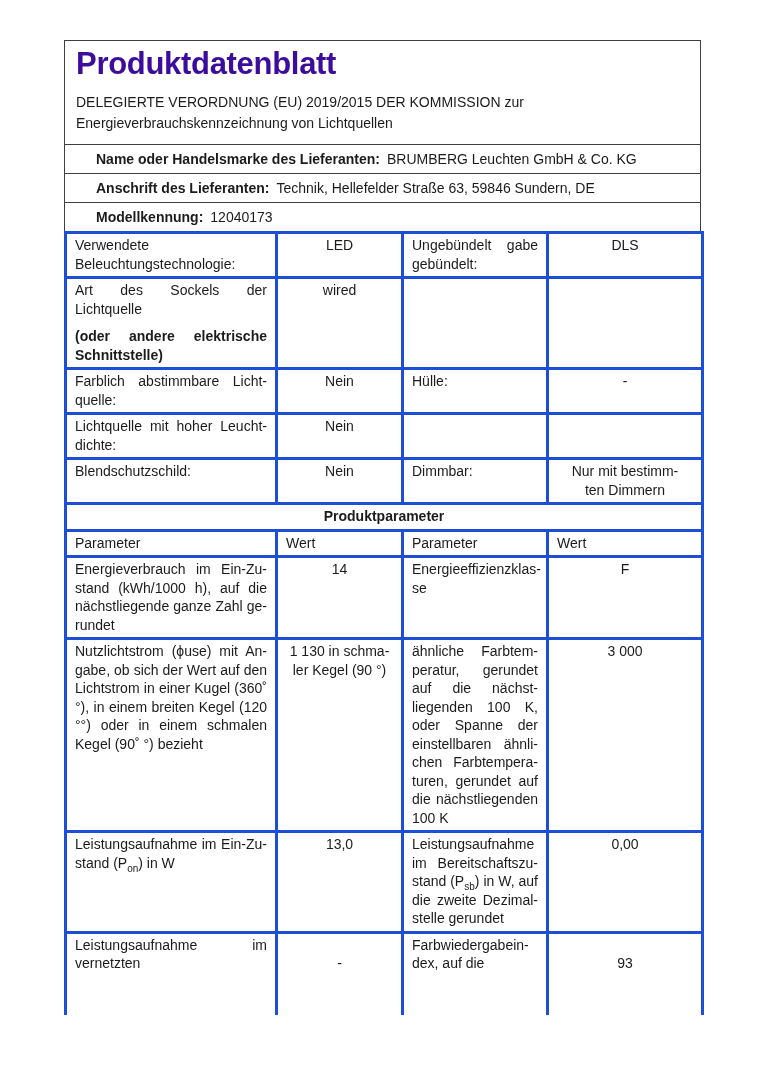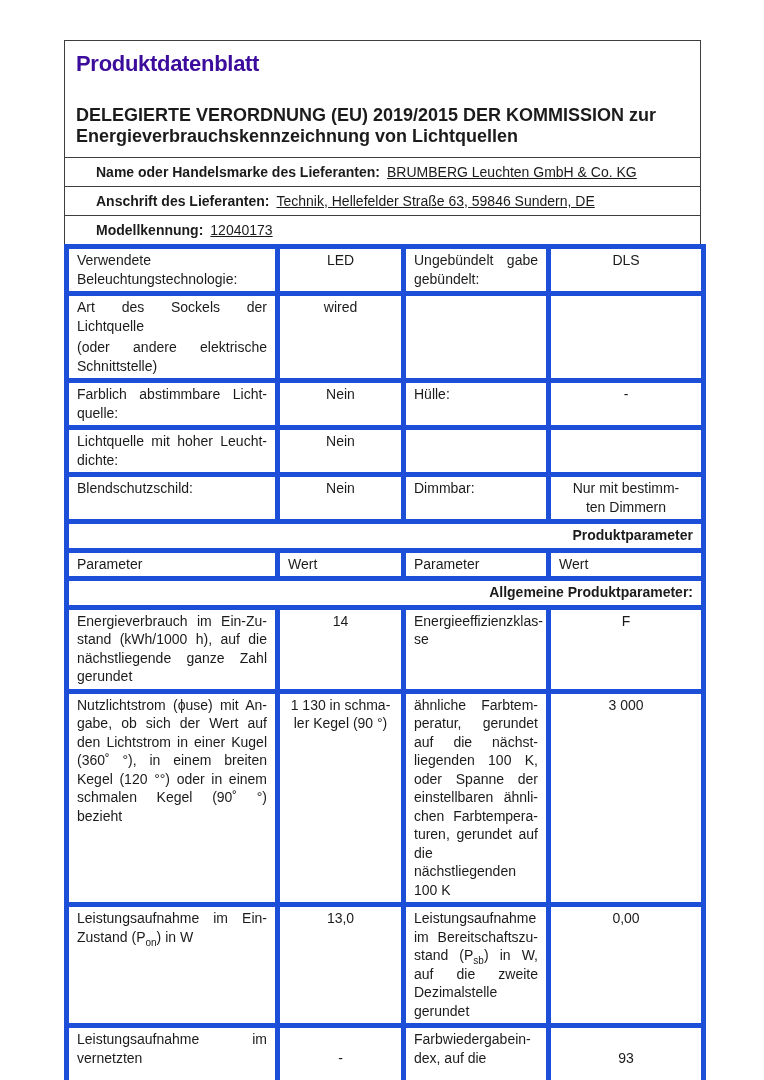--- a/index.html
+++ b/index.html
@@ -12,64 +12,63 @@
     position: relative;
   }
   .sheet { position: absolute; left: 64px; top: 40px; width: 637px; }
 
   .box { border: 1px solid #3f3f3f; background: #fff; }
 
   
   .title-block { padding: 6px 11px 10px 11px; }
   .doc-title {
     margin: 0;
-    font-size: 22px;
+    font-size: 31px;
     font-weight: bold;
     color: #3c0d9c;
     line-height: 34px;
     letter-spacing: -0.3px;
   }
   .regulation {
-    margin-top: 24px;
-    font-size: 18px;
+    margin-top: 11px;
+    font-size: 14px;
     line-height: 21px;
     white-space: pre-line;
-    font-weight: bold;
   }
 
   
   .info-row {
     margin-top: -1px;
     padding: 4px 11px;
     font-size: 14px;
     line-height: 20px;
   }
   .info-row .lbl { font-weight: bold; padding-left: 20px; }
-  .info-row .val { margin-left: 7px; text-decoration: underline; }
+  .info-row .val { margin-left: 7px; }
 
   
   table.grid {
     border-collapse: collapse;
     table-layout: fixed;
     width: 637px;
     margin-top: -1px;
     font-size: 14px;
   }
   table.grid td {
-    border: 5px solid #1d4ed8;
+    border: 3px solid #1d4ed8;
     vertical-align: top;
     padding: 2px 8px 3px 8px;
     line-height: 18.5px;
     overflow: hidden;
   }
   .param { text-align: justify; }
   .val   { text-align: center; white-space: pre-line; }
-  .span-head { text-align: right; font-weight: bold; padding-top: 1px; padding-bottom: 2px; }
+  .span-head { text-align: center; font-weight: bold; padding-top: 1px; padding-bottom: 2px; }
   .col-head  { text-align: left; }
-  .para2 { margin-top: 3px; }
+  .para2 { margin-top: 9px; font-weight: bold; }
   tr.clip td { border-bottom: none; }
   .clipbox { height: 39px; overflow: hidden; }
   sub { font-size: 10px; line-height: 0; }
 </style>
 </head>
 <body>
 
 <div class="sheet">
 
   <div class="box title-block">
@@ -141,23 +140,20 @@
         <td class="span-head" colspan="4">Produktparameter</td>
       </tr>
 
       <tr>
         <td class="col-head">Parameter</td>
         <td class="col-head">Wert</td>
         <td class="col-head">Parameter</td>
         <td class="col-head">Wert</td>
       </tr>
 
-      <tr>
-        <td class="span-head" colspan="4">Allgemeine Produktparameter:</td>
-      </tr>
 
       <tr>
         <td class="param">Energieverbrauch im Ein-Zu­stand (kWh/1000 h), auf die nächstliegende ganze Zahl ge­rundet</td>
         <td class="val">14</td>
         <td class="param">Energieeffizienzklas­se</td>
         <td class="val">F</td>
       </tr>
 
       <tr>
         <td class="param">Nutzlichtstrom (ϕuse) mit An­gabe, ob sich der Wert auf den Lichtstrom in einer Kugel (360˚ °), in einem breiten Kegel (120 °°) oder in einem schmalen Kegel (90˚ °) bezieht</td>

